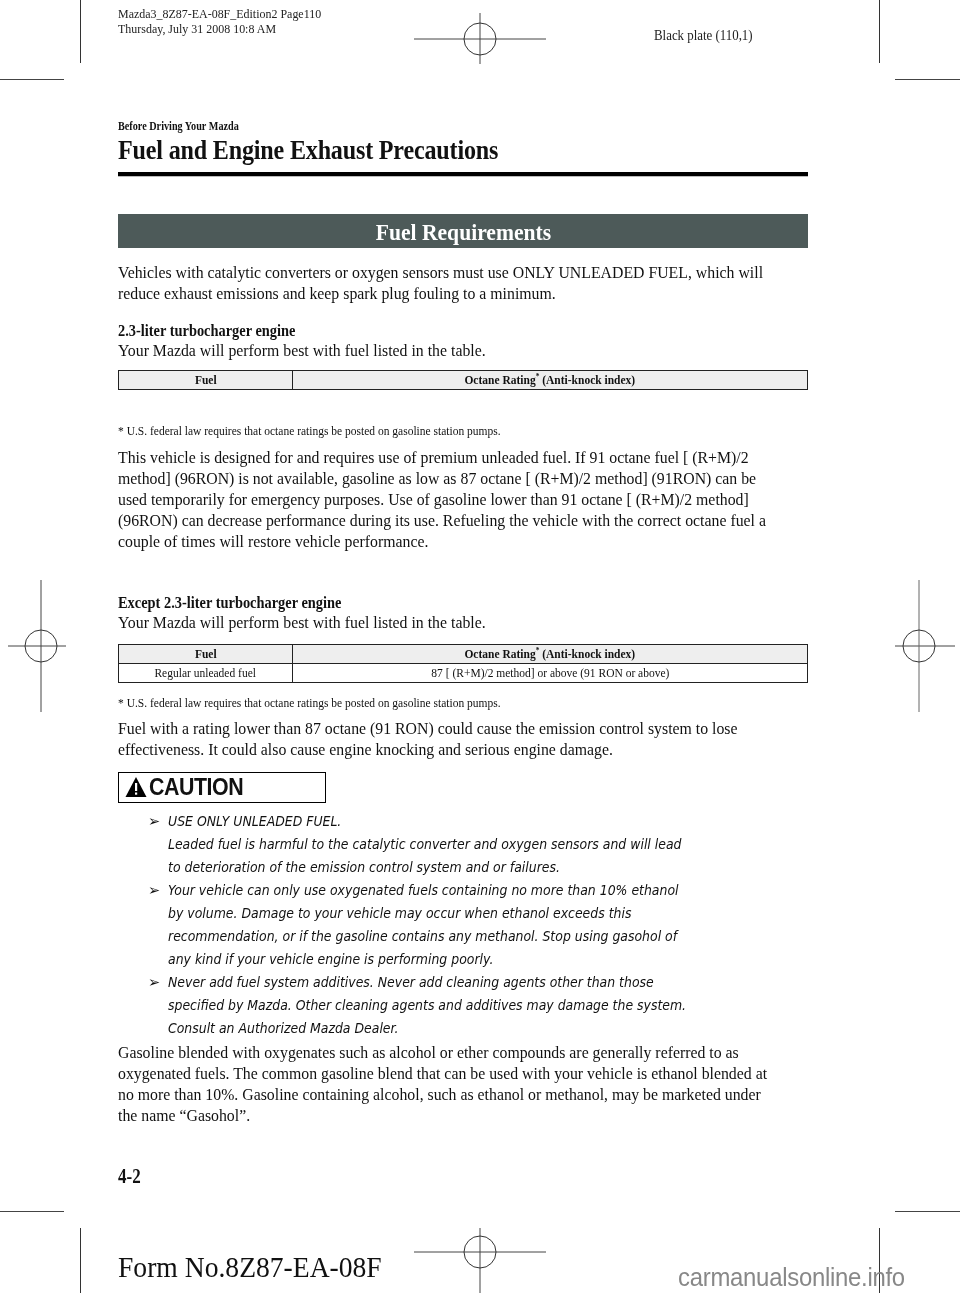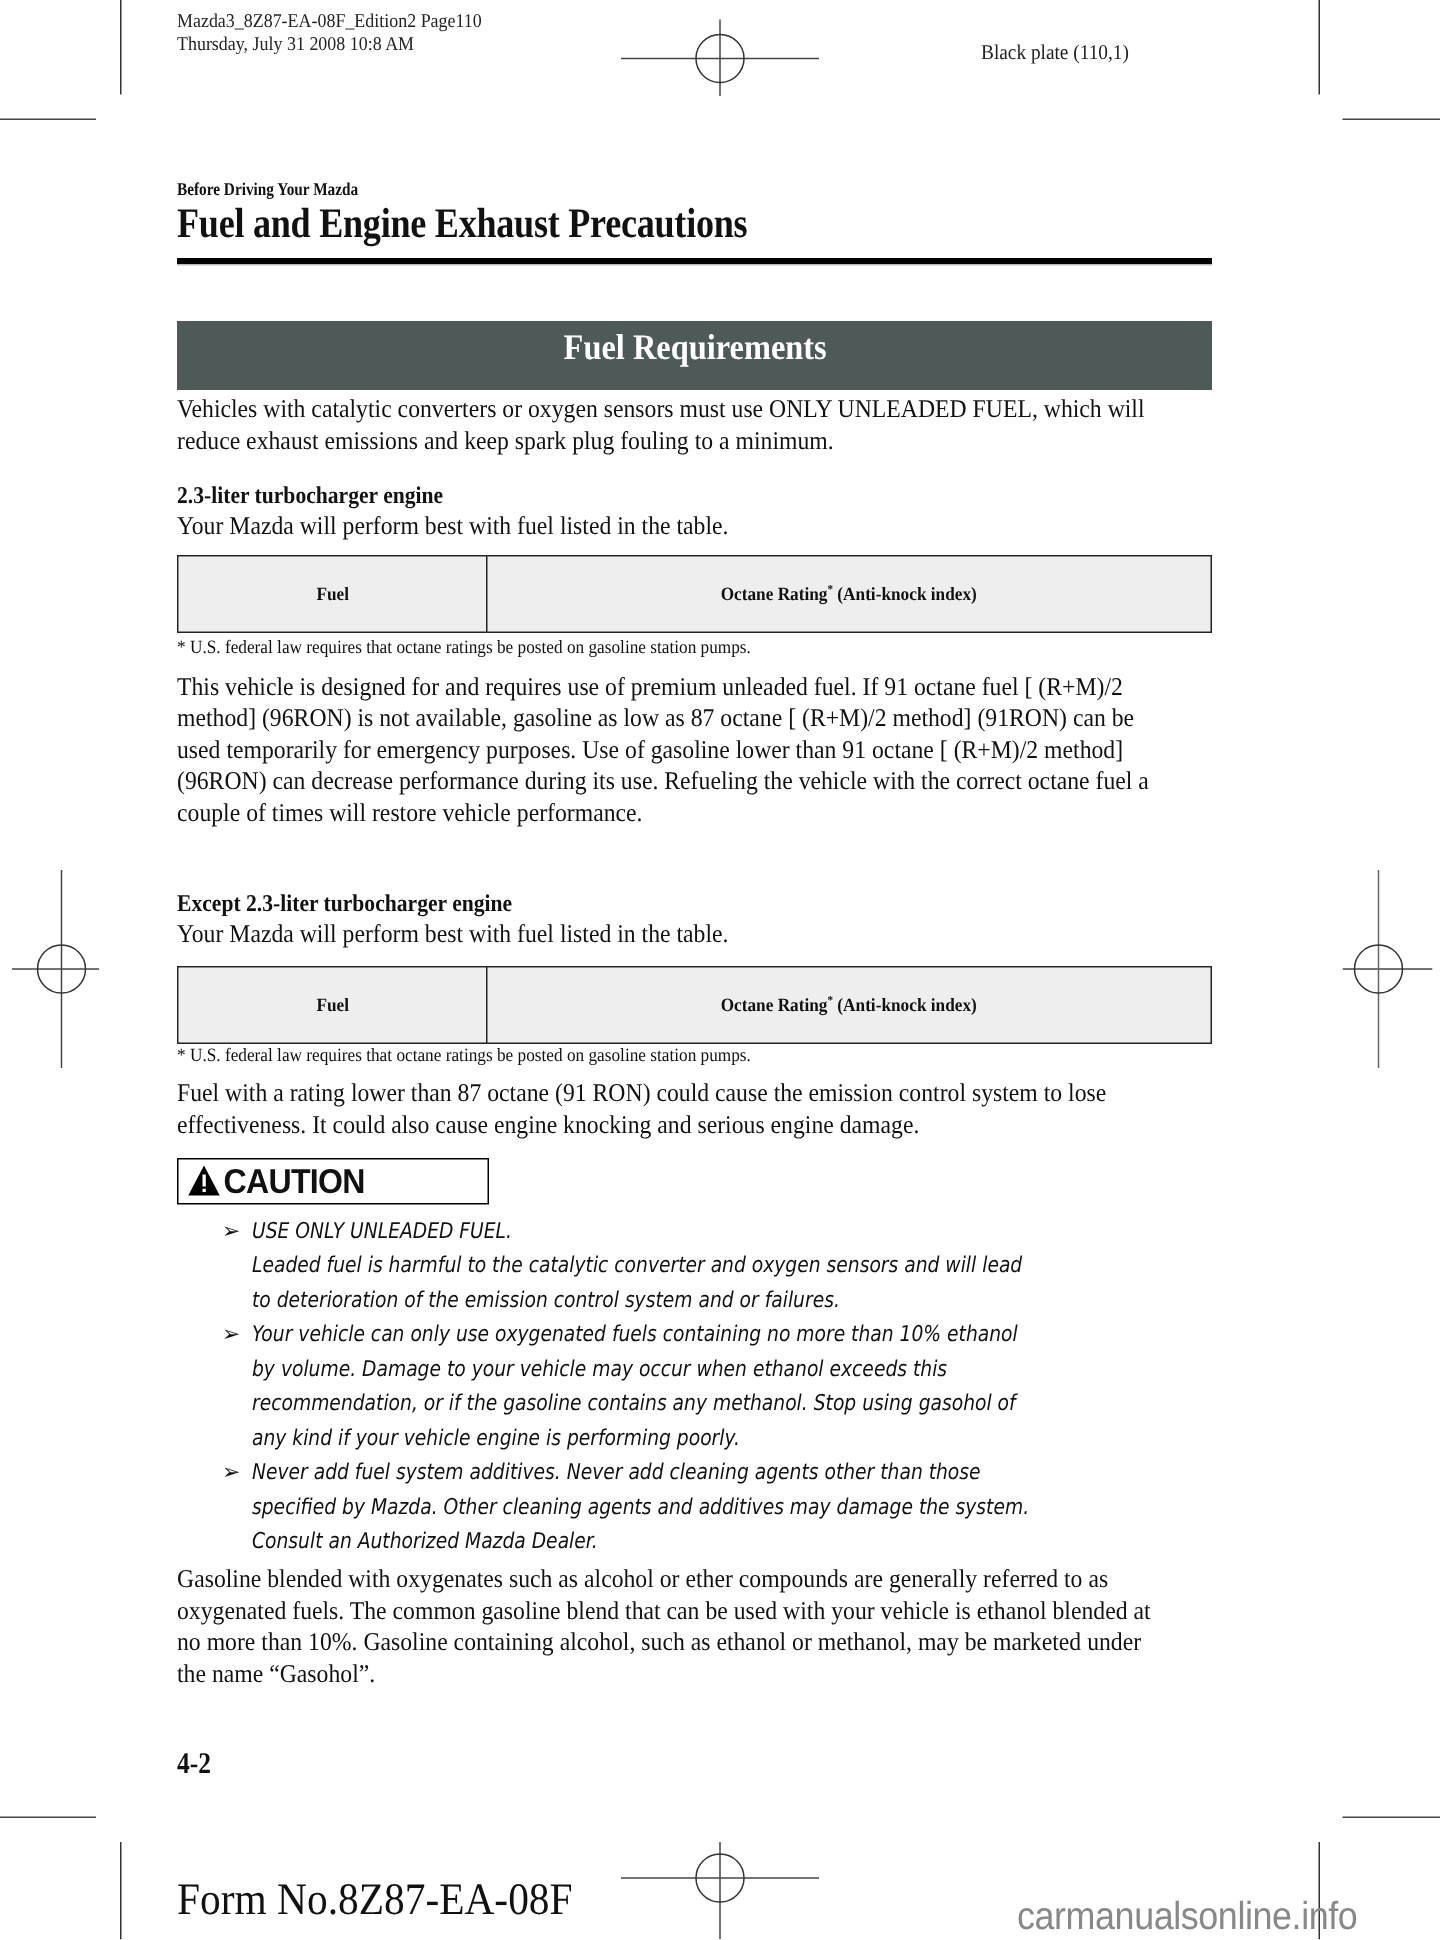--- a/index.html
+++ b/index.html
@@ -12,29 +12,29 @@
     .reg { position: absolute; }
 
     .meta { font-size: 13px; line-height: 15px; color: #222; transform: scaleX(0.92); transform-origin: left top; }
     .plate { font-size: 14px; color: #222; transform: scaleX(0.92); transform-origin: left top; }
 
     .section-label { left: 118px; top: 119px; font-size: 12px; font-weight: bold; transform: scaleX(0.85); transform-origin: left top; }
     .page-title { left: 118px; top: 134px; font-size: 28px; font-weight: bold; transform: scaleX(0.86); transform-origin: left top; white-space: nowrap; letter-spacing: -0.2px; }
     .title-rule { left: 118px; top: 172px; width: 690px; height: 4px; background: #000; }
     .title-rule-light { left: 118px; top: 176px; width: 690px; height: 1px; background: #bbb; }
 
-    .banner { left: 118px; top: 214px; width: 690px; height: 46px; background: #4d5a59; color: #fff; text-align: center; font-size: 24px; font-weight: bold; line-height: 36px; }
+    .banner { left: 118px; top: 214px; width: 690px; height: 34px; background: #4d5a59; color: #fff; text-align: center; font-size: 24px; font-weight: bold; line-height: 36px; }
     .banner span { display: inline-block; transform: scaleX(0.9); }
 
     .para { left: 118px; width: 700px; font-size: 17px; line-height: 21px; transform: scaleX(0.93); transform-origin: left top; }
     .subhead { left: 118px; font-size: 16px; font-weight: bold; transform: scaleX(0.9); transform-origin: left top; white-space: nowrap; }
     .note { left: 118px; font-size: 12.5px; transform: scaleX(0.92); transform-origin: left top; white-space: nowrap; }
 
     table.fuel { position: absolute; left: 118px; width: 690px; border-collapse: collapse; font-size: 12.5px; }
-    table.fuel td, table.fuel th { border: 1px solid #222; text-align: center; height: 18px; padding: 16px; }
+    table.fuel td, table.fuel th { border: 1px solid #222; text-align: center; height: 18px; padding: 0; }
     table.fuel th { background: #eeeeee; font-weight: bold; }
     table.fuel .c1 { width: 173px; }
     table.fuel .inner { display: inline-block; transform: scaleX(0.92); }
     sup { font-size: 8px; }
 
     .caution { left: 118px; top: 772px; width: 208px; height: 31px; border: 1.5px solid #000; box-sizing: border-box; }
     .caution-icon { position: absolute; left: 6px; top: 3px; width: 22px; height: 22px; }
     .caution-text { position: absolute; left: 30px; top: 1px; font-family: "Liberation Sans", sans-serif; font-weight: bold; font-size: 23px; letter-spacing: -0.5px; transform: scaleX(0.93); transform-origin: left top; }
 
     .bullets { left: 148px; top: 810px; width: 680px; font-family: "DejaVu Sans", sans-serif; font-style: italic; font-size: 14.5px; line-height: 23px; }
@@ -111,20 +111,24 @@
 
 <div class="abs subhead" style="top:594px;">Except 2.3-liter turbocharger engine</div>
 <div class="abs para" style="top:612px;">Your Mazda will perform best with fuel listed in the table.</div>
 
 <table class="fuel" style="top:644px;">
   <tbody>
       <tr>
     <th class="c1"><span class="inner">Fuel</span></th>
     <th><span class="inner"><span>Octane Rating</span><sup>*</sup><span> (Anti-knock index)</span></span></th>
   </tr>
+  <tr>
+    <td class="c1"><span class="inner">Regular unleaded fuel</span></td>
+    <td><span class="inner">87 [ (R+M)/2 method] or above (91 RON or above)</span></td>
+  </tr>
 </tbody>
   </table>
 <div class="abs note" style="top:696px;">*  U.S. federal law requires that octane ratings be posted on gasoline station pumps.</div>
 <div class="abs para" style="top:718px;">Fuel with a rating lower than 87 octane (91 RON) could cause the emission control system to lose effectiveness. It could also cause engine knocking and serious engine damage.</div>
 
 <div class="abs caution">
   <svg class="caution-icon" viewBox="0 0 22 22">
     <polygon points="11,1 21.5,21 0.5,21" fill="#000"></polygon>
     <rect x="10" y="7" width="2.2" height="8" fill="#fff"></rect>
     <rect x="10" y="16.5" width="2.2" height="2.2" fill="#fff"></rect>

